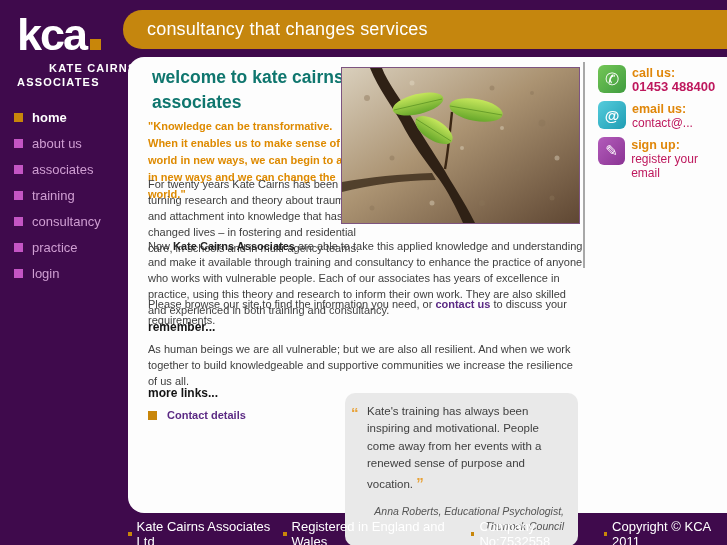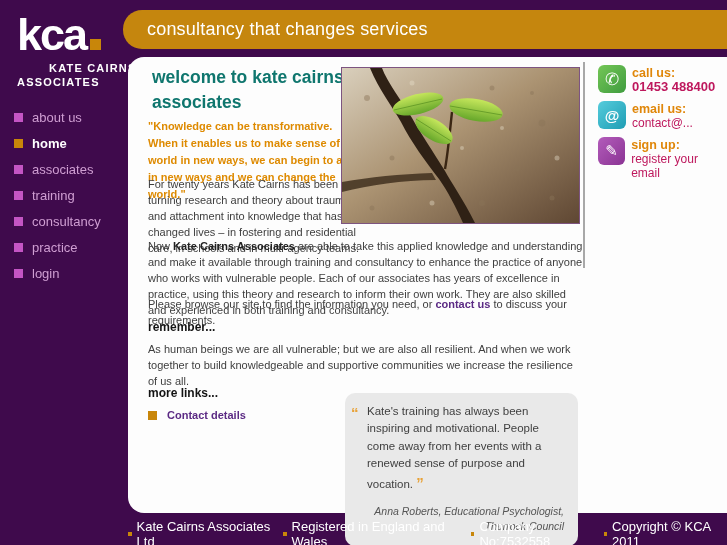--- a/index.html
+++ b/index.html
@@ -95,27 +95,27 @@
 
 <div class="page">
 
   <div class="logo">
     <div class="logo-kca"><span>kca</span><span class="logo-dot"></span></div>
     <div class="logo-name first">KATE CAIRNS</div>
     <div class="logo-name">ASSOCIATES</div>
   </div>
 
   <nav class="nav">
+    <a class="nav-item active">
+      <span class="nav-bullet"></span>
+      <span class="nav-label">home</span>
+    </a>
     <a class="nav-item">
       <span class="nav-bullet"></span>
       <span class="nav-label">about us</span>
-    </a>
-    <a class="nav-item active">
-      <span class="nav-bullet"></span>
-      <span class="nav-label">home</span>
     </a>
     <a class="nav-item">
       <span class="nav-bullet"></span>
       <span class="nav-label">associates</span>
     </a>
     <a class="nav-item">
       <span class="nav-bullet"></span>
       <span class="nav-label">training</span>
     </a>
     <a class="nav-item">

